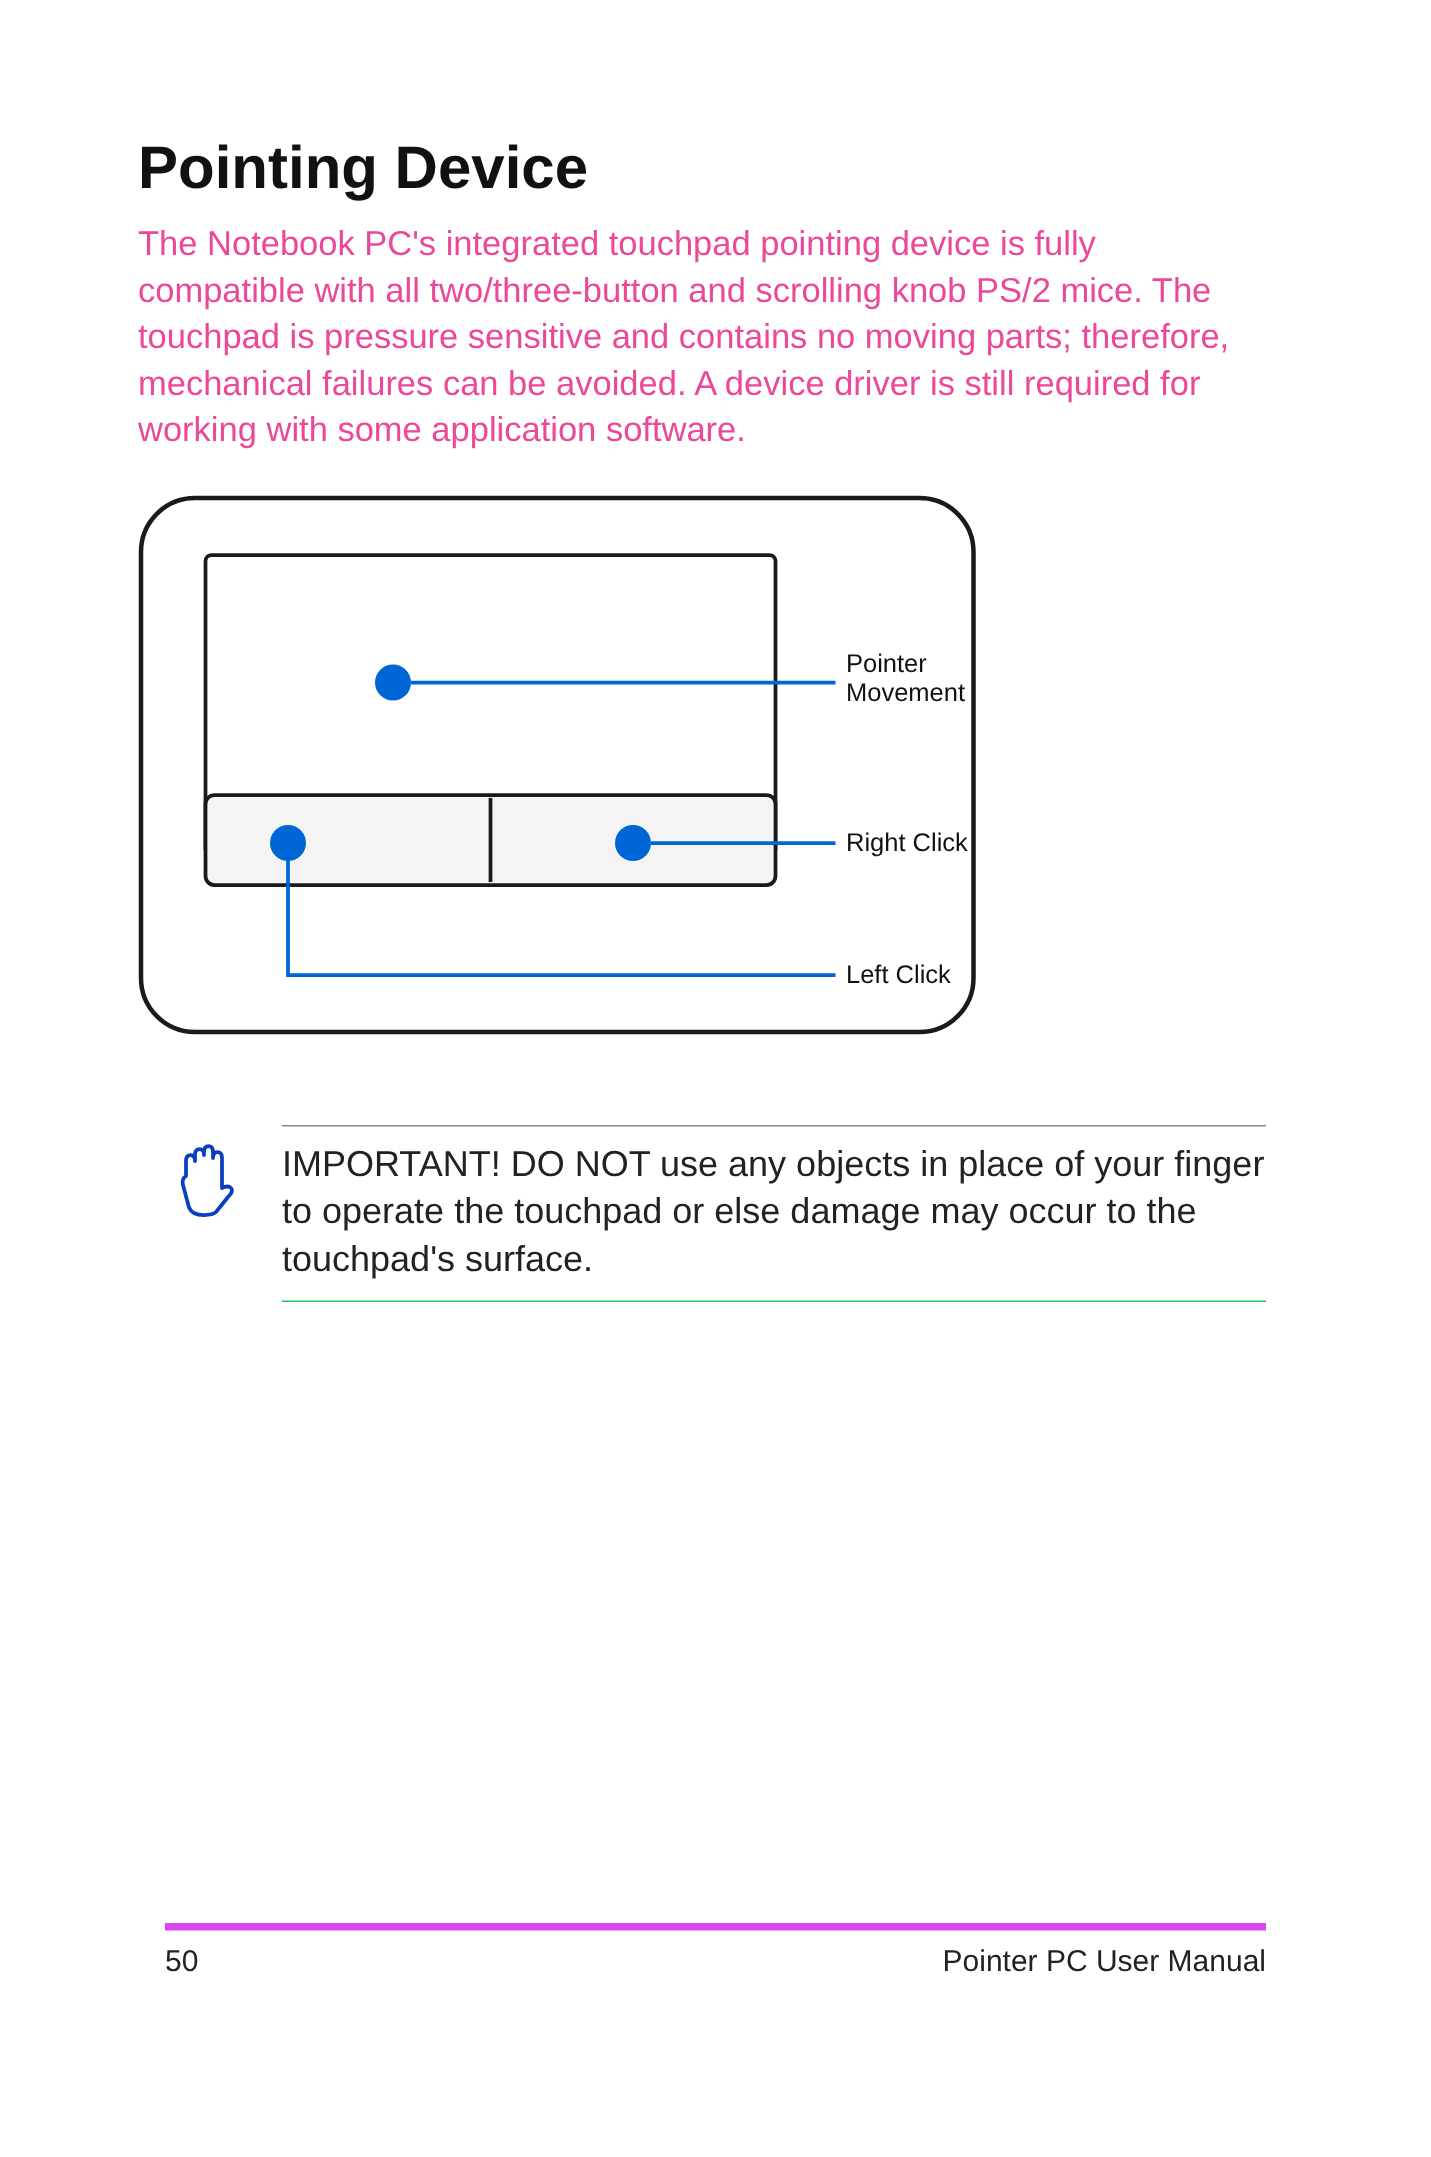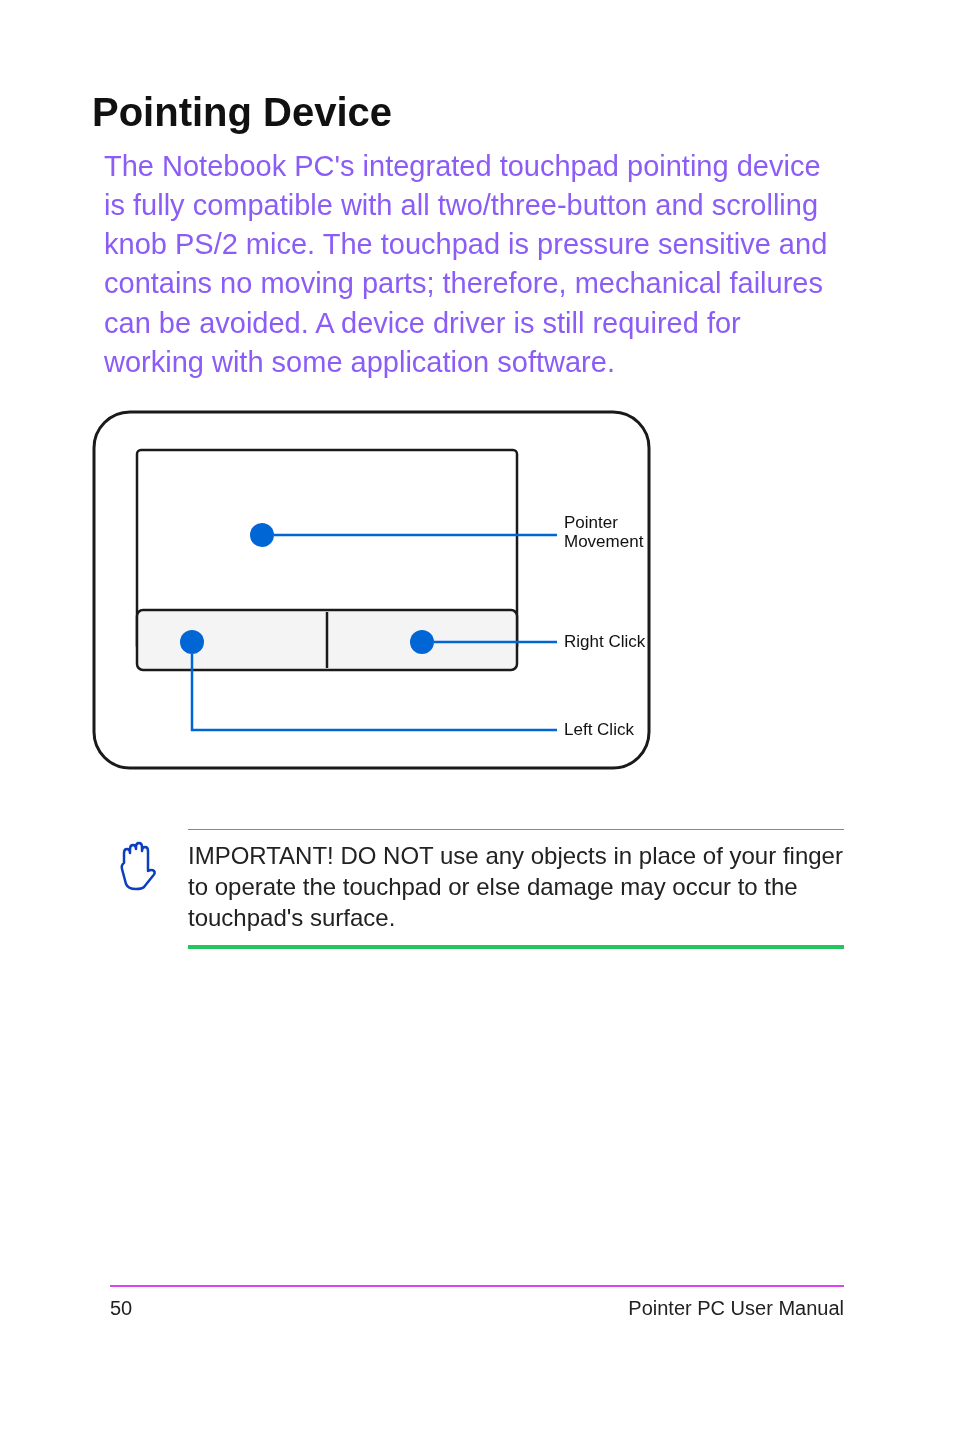--- a/index.html
+++ b/index.html
@@ -10,58 +10,57 @@
     height: 1438px;
     padding: 90px 110px 70px 92px;
   }
   h1.title {
     font-size: 40px;
     font-weight: 700;
     margin-bottom: 12px;
     color: #111;
   }
   p.body {
-    font-size: 29px;
+    font-size: 23px;
     line-height: 1.35;
-    color: #8b5cf6;
+    color: #ec4899;
     margin-bottom: 28px;
-    margin-left: 12px;
   }
   .diagram-wrap {
     margin-top: 4px;
     margin-bottom: 55px;
   }
   .notice {
     display: flex;
     align-items: flex-start;
     gap: 28px;
     margin-left: 22px;
     margin-right: 0;
   }
   .notice .icon-col {
     flex: 0 0 46px;
     padding-top: 10px;
   }
   .notice .text-col {
     flex: 1;
     border-top: 1px solid #888;
-    border-bottom: 4px solid #22c55e;
+    border-bottom: 1px solid #22c55e;
     padding: 10px 0 12px 0;
   }
   .notice .text-col p {
     font-size: 24px;
     line-height: 1.3;
     color: #222;
   }
   .footer {
     position: absolute;
     left: 110px;
     right: 110px;
     bottom: 118px;
-    border-top: 2px solid #d946ef;
+    border-top: 5px solid #d946ef;
     padding-top: 10px;
     display: flex;
     justify-content: space-between;
     font-size: 20px;
     color: #222;
   }
 </style>
 </head>
 <body>
 

